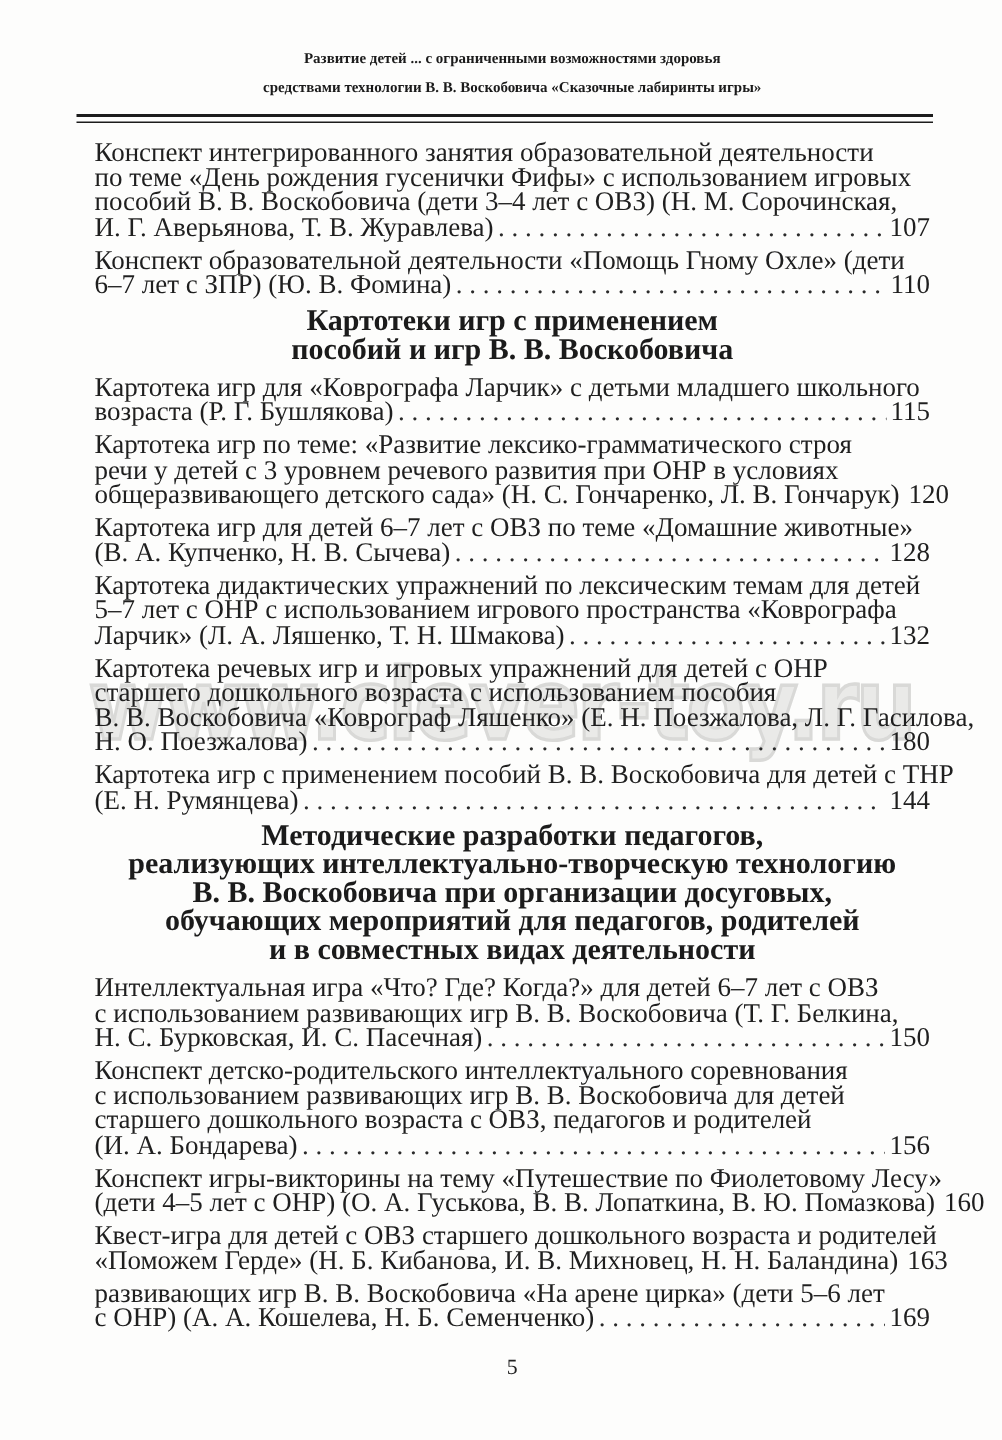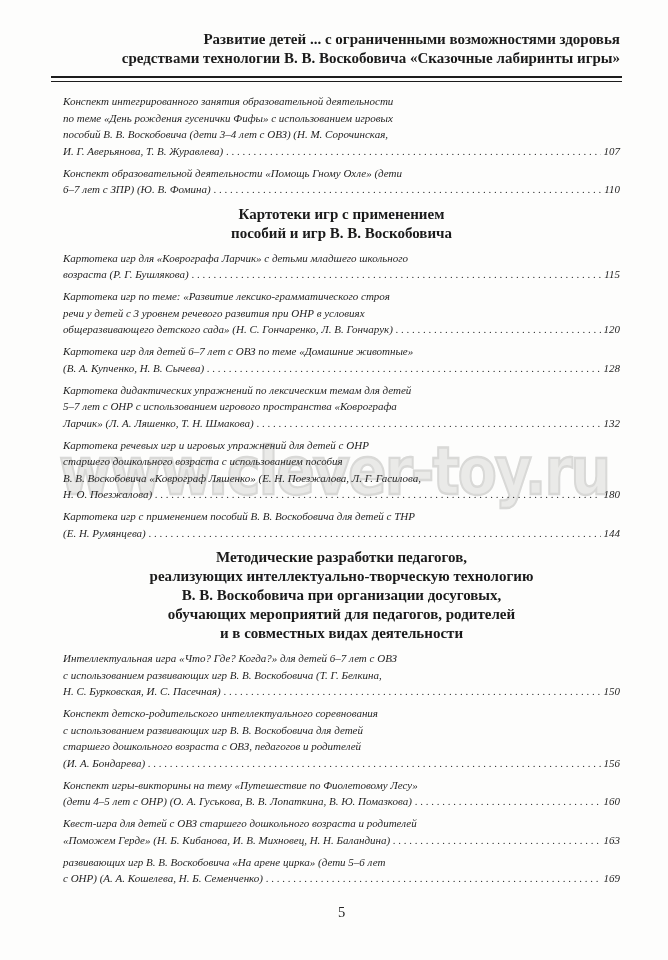--- a/index.html
+++ b/index.html
@@ -16,42 +16,41 @@
     overflow: hidden;
     font-family: "Liberation Serif", "DejaVu Serif", serif;
     color: #1f1f1f;
   }
   .content {
     position: relative;
     z-index: 1;
     padding: 30px 48px 0 63px;
   }
   .running-head {
-    text-align: right;
+    text-align: center;
     font-weight: bold;
-    font-size: 15px;
+    font-size: 10px;
     line-height: 19px;
     color: #1b1b1b;
   }
   .head-rule {
     margin-top: 8px;
     margin-left: -12px;
     margin-right: -2px;
     height: 3px;
     border-top: 2px solid #1c1c1c;
     border-bottom: 1px solid #1c1c1c;
   }
   .toc {
     margin-top: 11px;
   }
   .toc-entry {
     margin-bottom: 5.5px;
-    font-size: 11px;
+    font-size: 18px;
     line-height: 16.5px;
-    font-style: italic;
   }
   .toc-line { white-space: nowrap; }
   .toc-line-end {
     display: flex;
     align-items: center;
   }
   .toc-text { white-space: nowrap; }
   .dots {
     flex: 1 1 auto;
     overflow: hidden;
@@ -63,21 +62,21 @@
     content: ". . . . . . . . . . . . . . . . . . . . . . . . . . . . . . . . . . . . . . . . . . . . . . . . . . . . . . . . . . . . . . . . . . . . . . . . . . . . . . . . . . . . . . . . . . . . . . . . . . . .";
     letter-spacing: 0px;
   }
   .toc-page {
     flex: 0 0 auto;
     text-align: right;
   }
   .section-title {
     text-align: center;
     font-weight: bold;
-    font-size: 15px;
+    font-size: 20px;
     line-height: 19px;
     margin: 7px 0 7px;
     color: #1b1b1b;
   }
   .page-number {
     margin-top: 17px;
     text-align: center;
     font-size: 14.5px;
     color: #222;
   }

